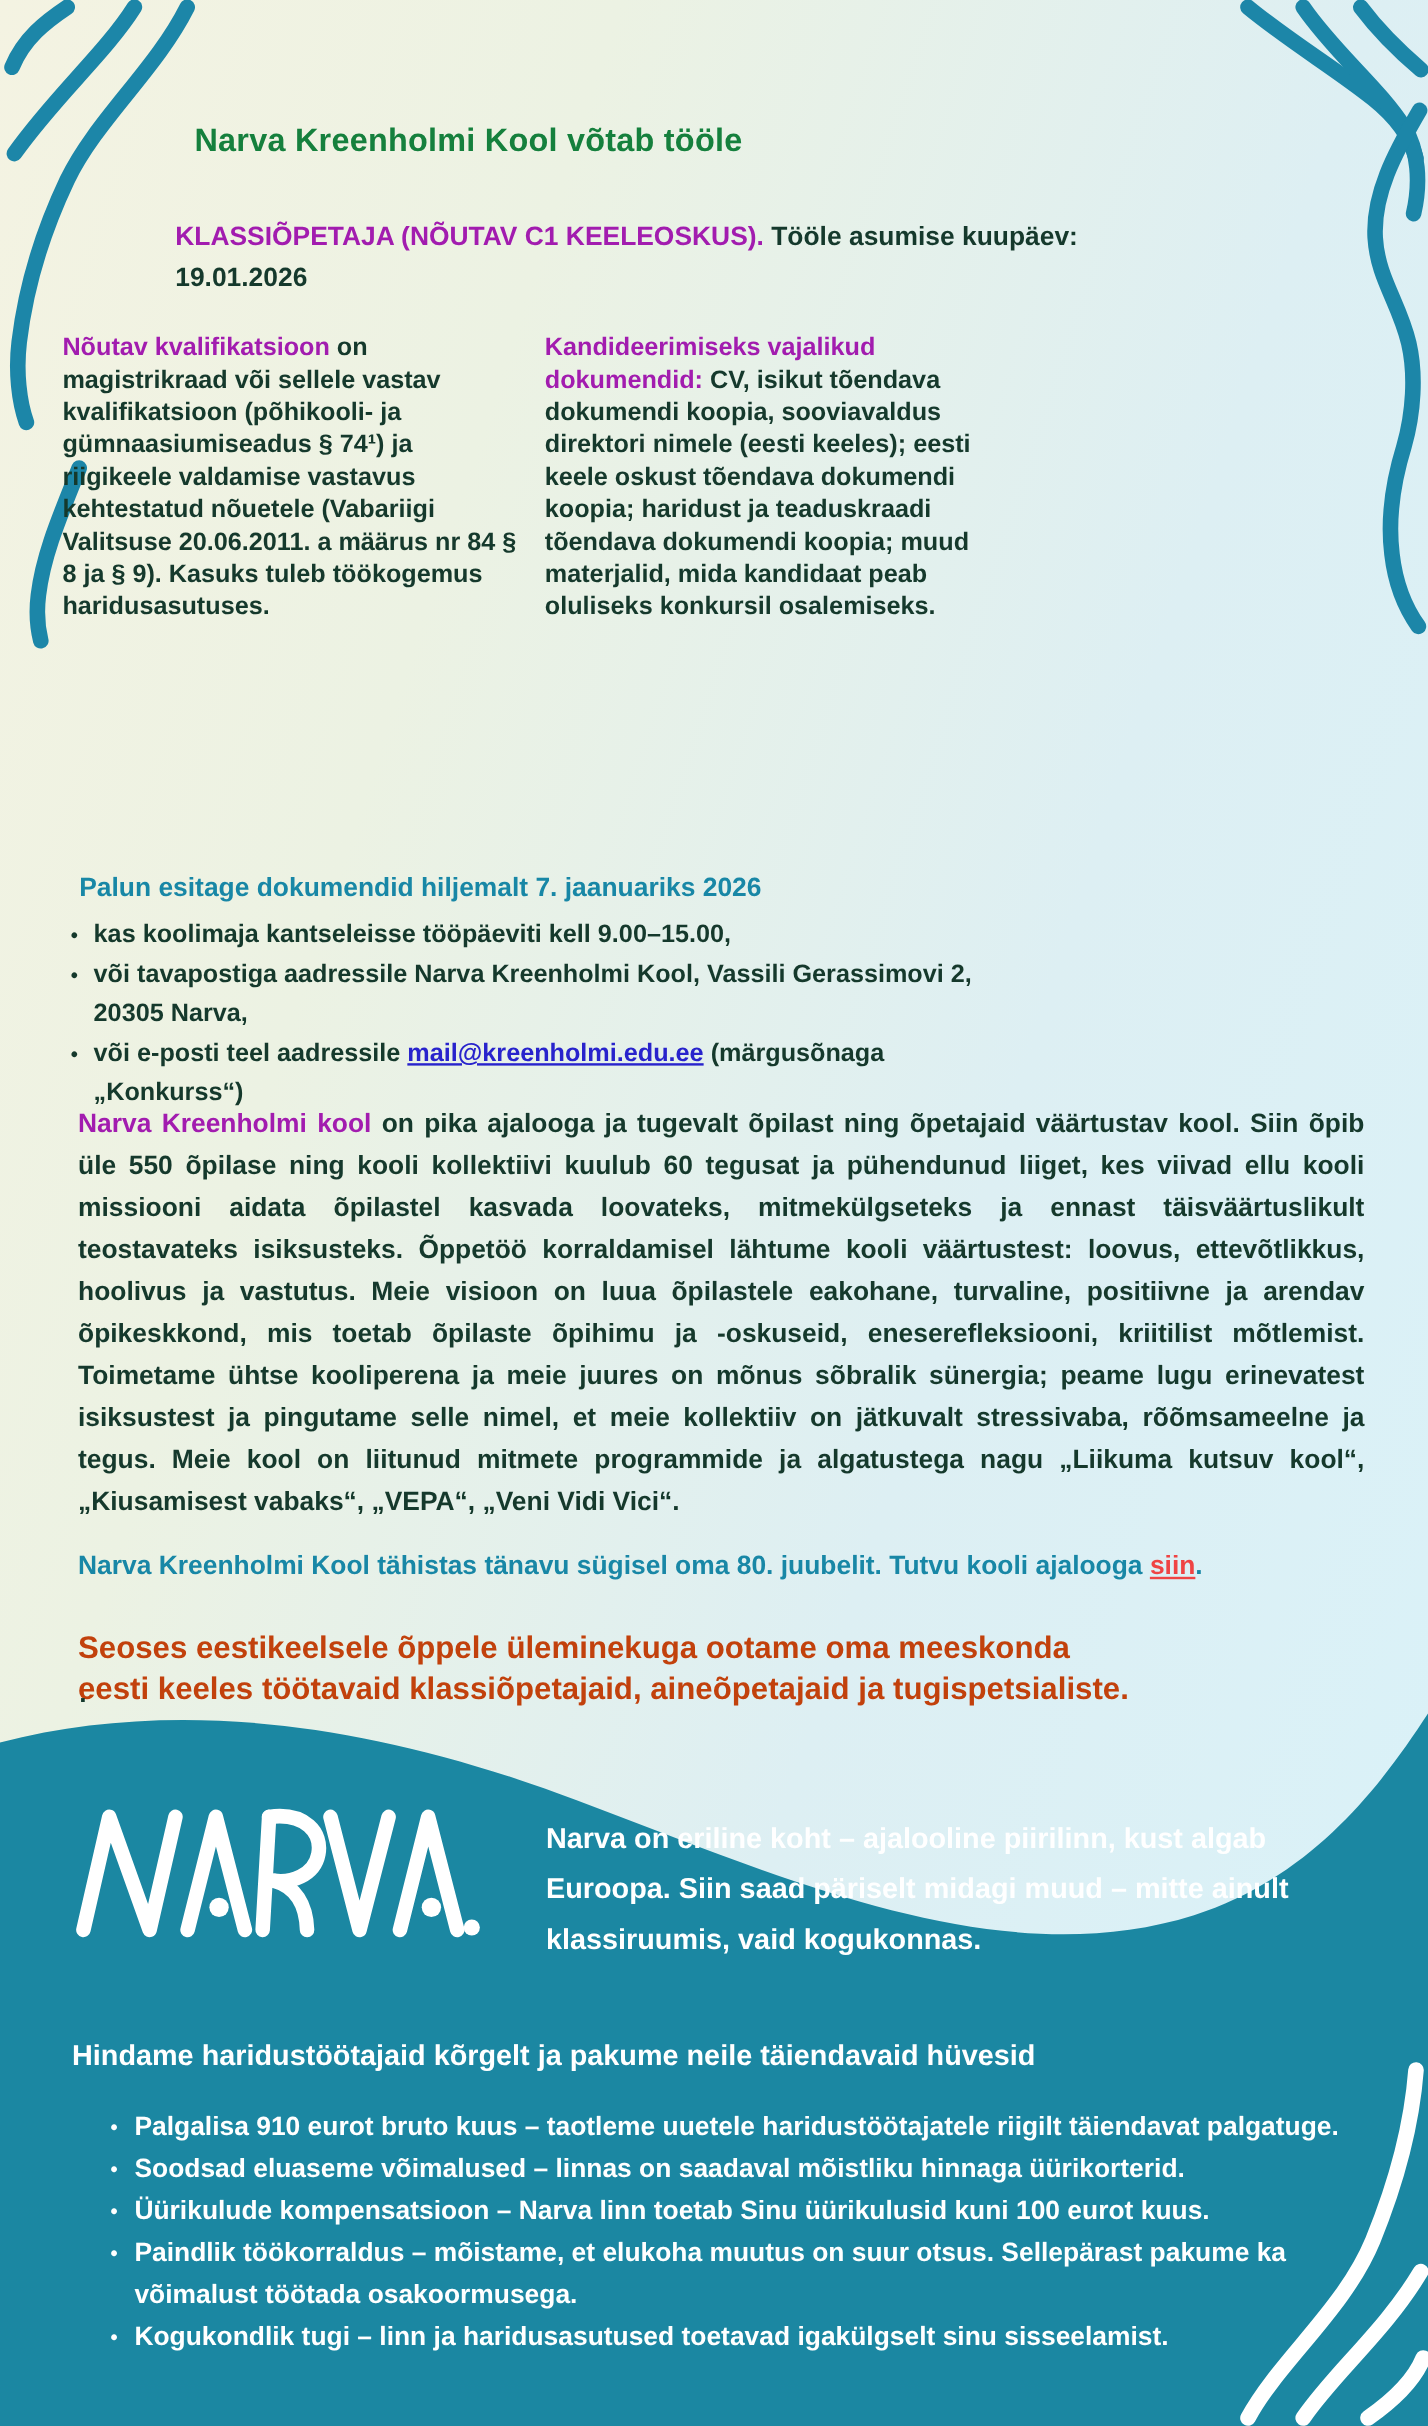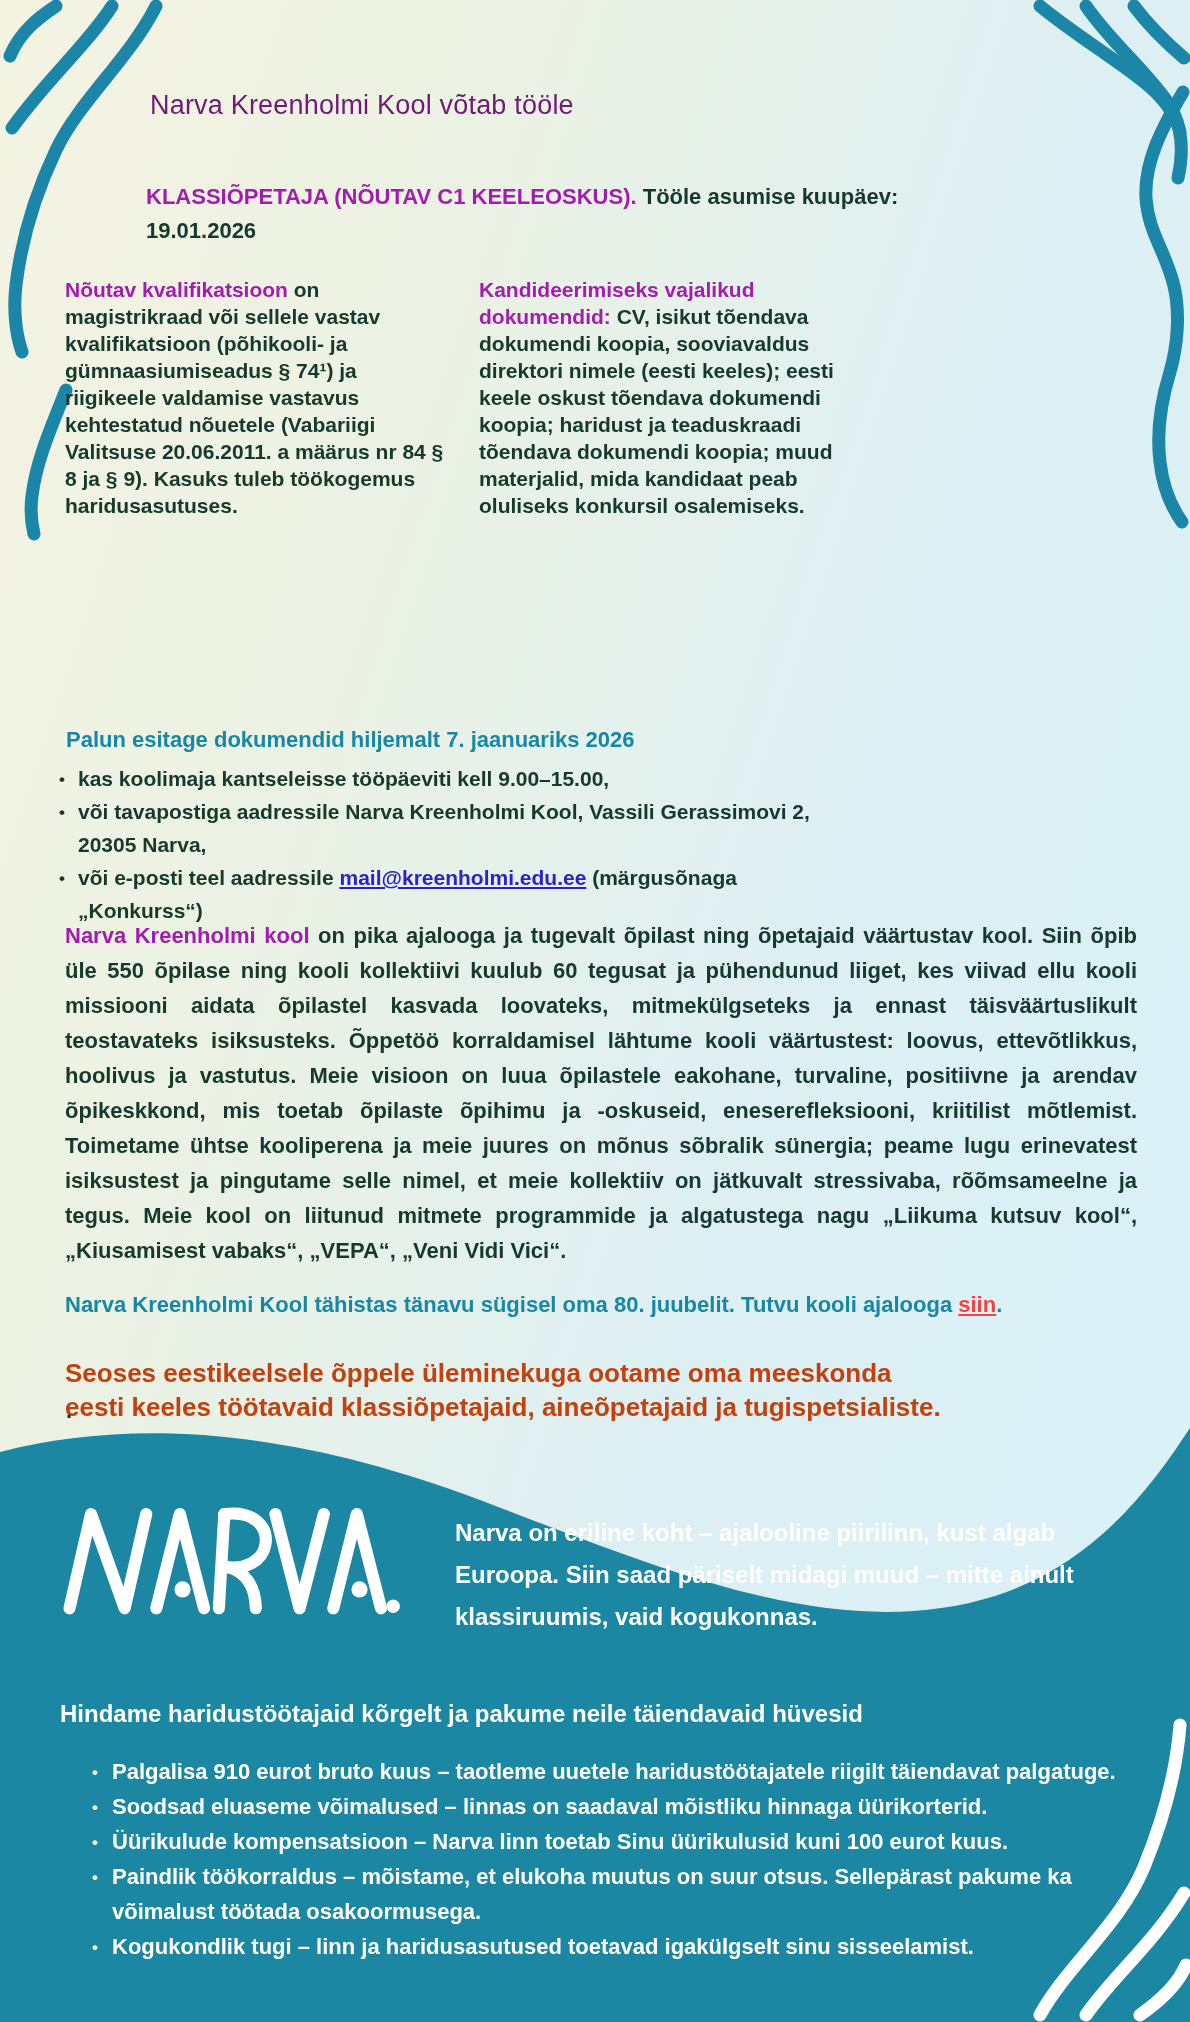--- a/index.html
+++ b/index.html
@@ -7,29 +7,29 @@
   body{
     width:1190px;height:2022px;position:relative;overflow:hidden;
     font-family:"Liberation Sans","DejaVu Sans",sans-serif;
     background:linear-gradient(108deg,#f4f3e2 0%,#ecf2e3 28%,#ddeff3 62%,#d9f2f9 100%);
   }
   .deco{position:absolute;pointer-events:none;}
   .deco-tl{left:0;top:0;}
   .deco-tr{right:0;top:0;}
   .deco-br{right:0;bottom:0;}
   .page-title{
-    position:absolute;left:146px;top:86px;margin:4px;
-    font-size:27px;font-weight:normal;color:#701a75;letter-spacing:.2px;
+    position:absolute;left:146px;top:86px;margin:16px;
+    font-size:27px;font-weight:bold;color:#15803d;letter-spacing:.2px;
   }
   .subtitle{
     position:absolute;left:146px;top:180px;width:840px;margin:0;
     font-size:22px;line-height:34px;font-weight:bold;color:#15392c;
   }
   .accent{color:#a21caf;margin-top:47px;}
-  .columns{position:absolute;left:65px;top:276px;width:1075px;display:flex;gap:26px;}
+  .columns{position:absolute;left:52px;top:276px;width:1075px;display:flex;gap:14px;}
   .col{font-size:21px;line-height:27px;font-weight:bold;color:#15392c;margin:0;}
   .col-left{width:388px;}
   .col-right{width:400px;}
   .submission-heading{
     position:absolute;left:65px;top:726px;margin:1px;
     font-size:22px;font-weight:bold;color:#1887a6;
   }
   .submission-list{
     position:absolute;left:52px;top:762px;width:805px;margin:0;padding:0;list-style:none;
     font-size:21px;line-height:33px;font-weight:bold;color:#15392c;

